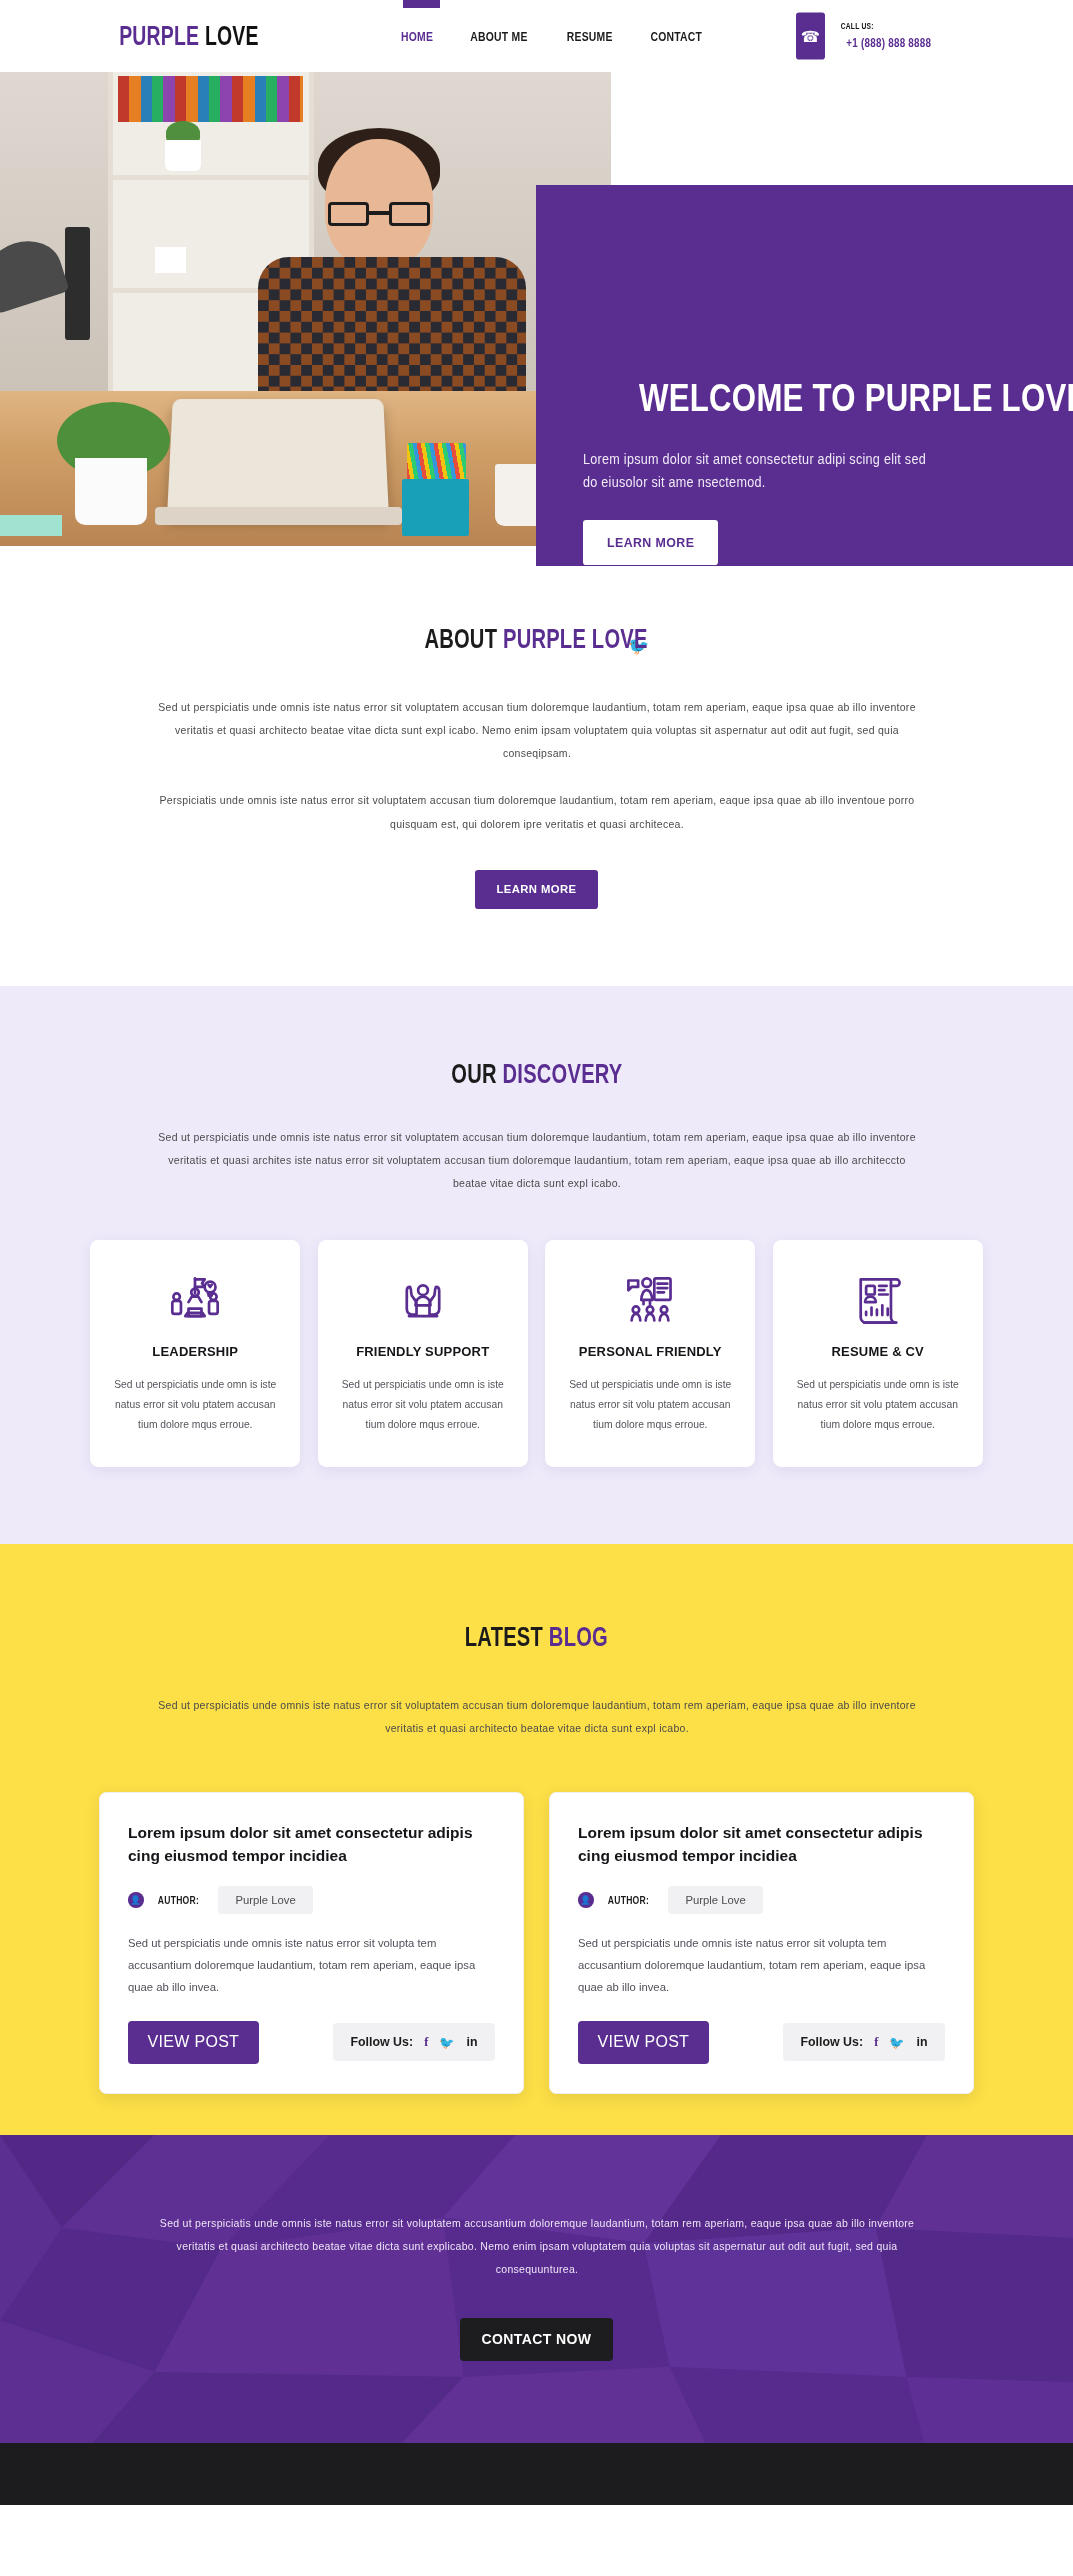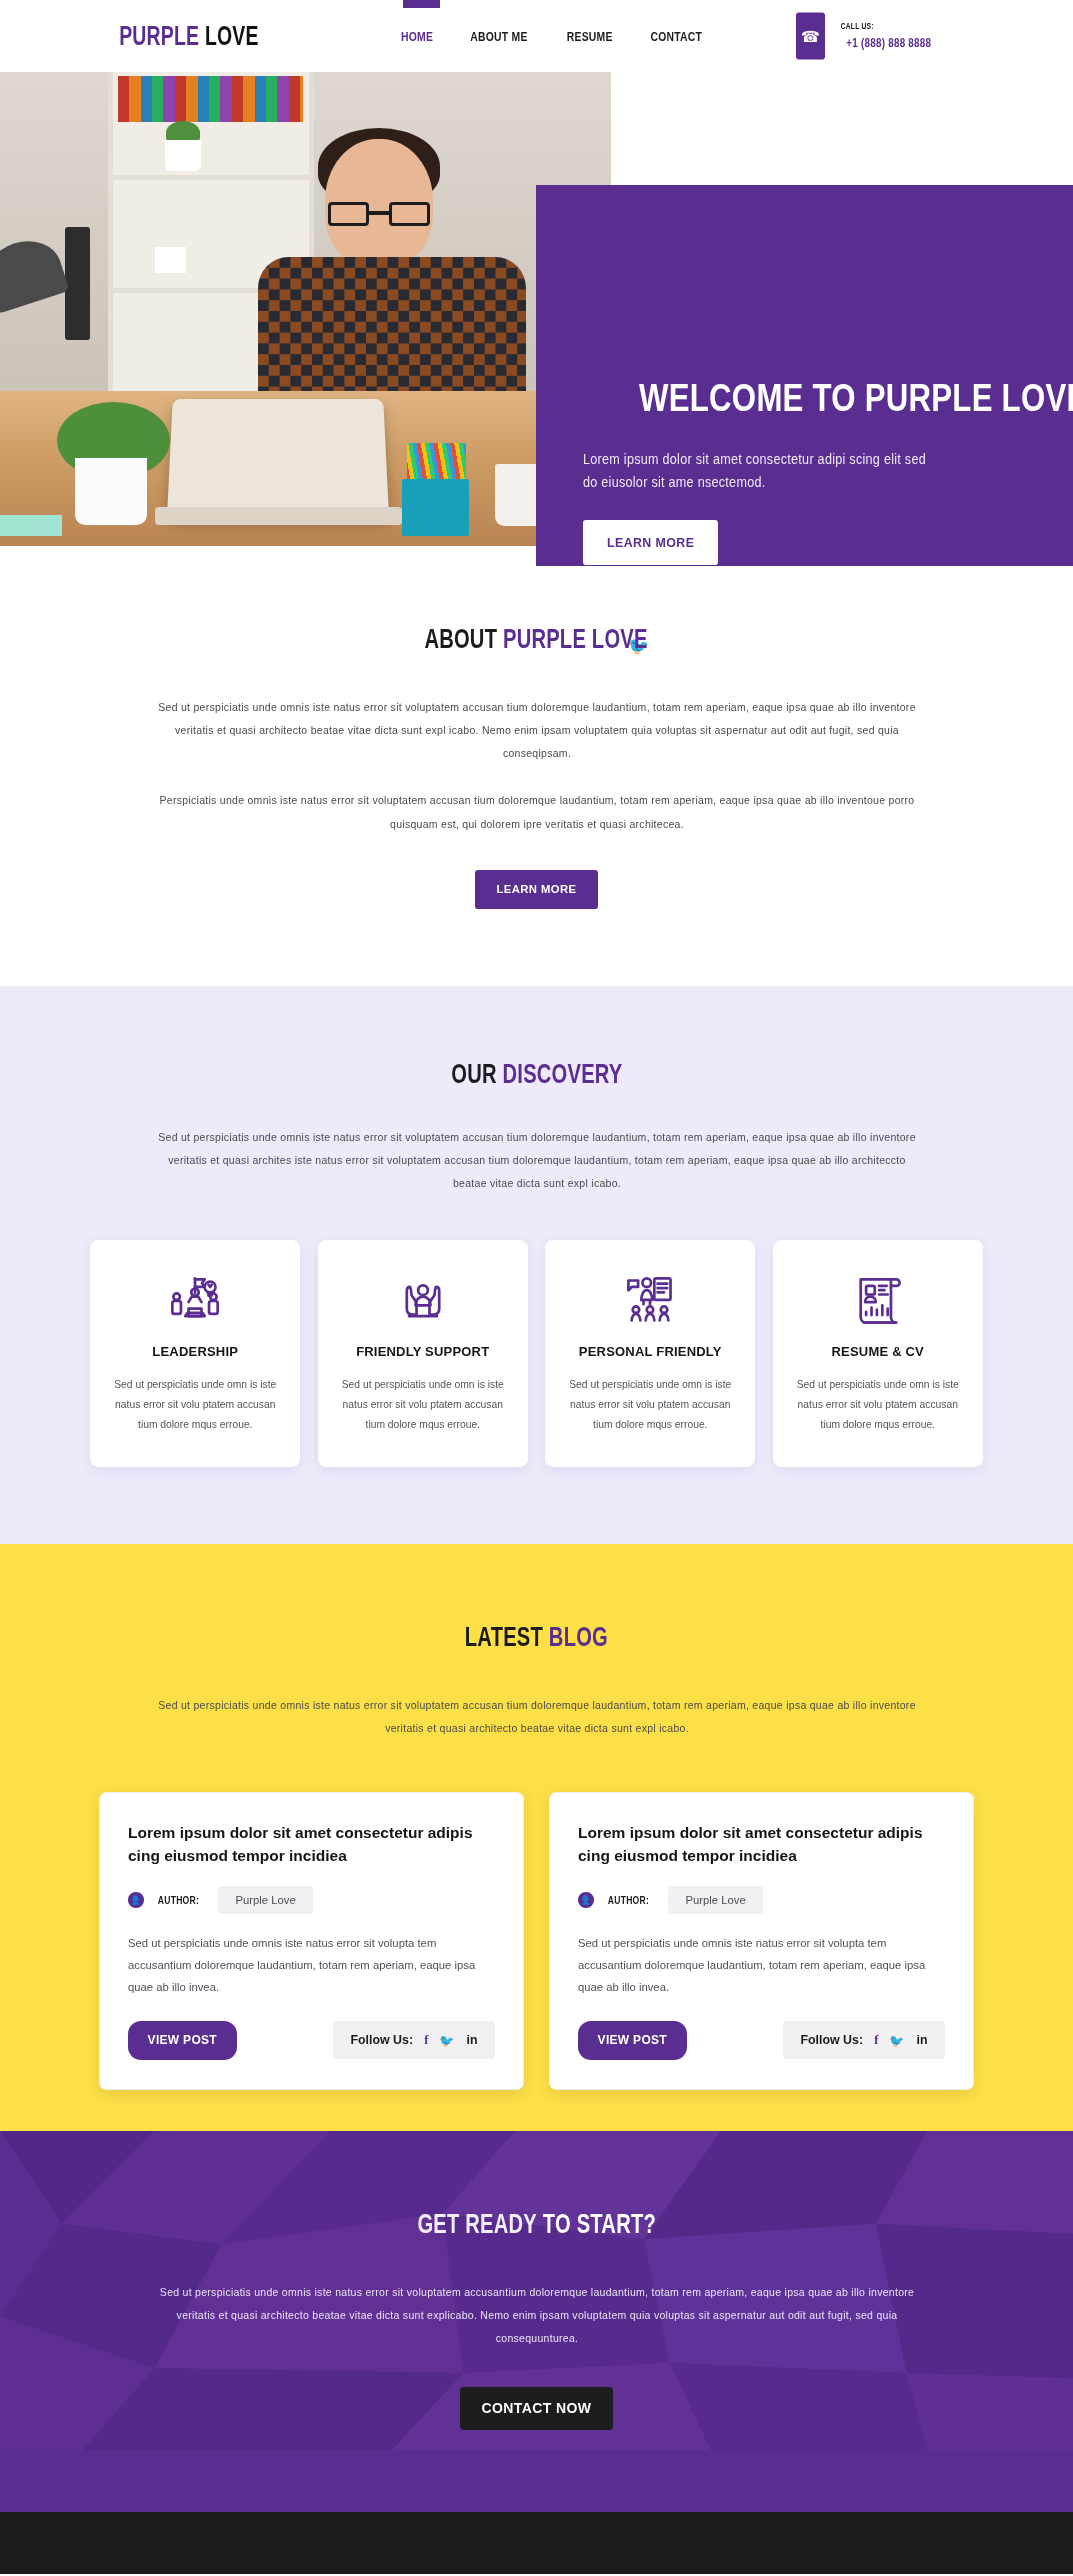--- a/index.html
+++ b/index.html
@@ -161,22 +161,22 @@
     box-shadow:0 4.1px 15.5px rgba(0,0,0,.10);border:0.5px solid #f0f0f0;
   }
   .post h3{font-size:15.5px;font-weight:800;line-height:1.48;color:#15151a;margin-bottom:17.5px;}
   .post-author{display:flex;align-items:center;gap:8.2px;margin-bottom:17.5px;}
   .author-ic{width:15.5px;height:15.5px;border-radius:50%;background:#5a2d91;display:flex;align-items:center;
     justify-content:center;color:#fff;font-size:8.8px;}
   .author-lbl{font-size:11px;font-weight:800;color:#1b1b1b;letter-spacing:0.2px;}
   .author-chip{background:#f1f1f3;border-radius:4.1px;padding:8.2px 17.5px;font-size:11.3px;color:#4b4b52;margin-left:5.2px;}
   .post p{font-size:11.3px;line-height:1.95;color:#50505a;margin-bottom:23px;}
   .post-foot{display:flex;align-items:center;gap:18.5px;}
-  .btn-view{background:#5a2d91;color:#fff;border:none;border-radius:13px;padding:12.4px 19.6px;
-    font-size:12px;font-weight:700;letter-spacing:0.3px;cursor:pointer;}
+  .btn-view{background:#5a2d91;color:#fff;border:none;border-radius:4px;padding:12.4px 19.6px;
+    font-size:16px;font-weight:400;letter-spacing:0.3px;cursor:pointer;}
   .follow{
     background:#f1f1f3;border-radius:4.1px;padding:11.3px 17.5px;display:flex;align-items:center;gap:11.3px;margin-left:auto;
   }
   .follow-lbl{font-size:10.8px;font-weight:800;color:#1b1b1b;}
   .follow span{font-size:12.4px;color:#1b1b1b;cursor:pointer;text-align:right;}
   .follow span.fb{color:#5a2d91;}
 
   
   .cta{
     position:relative;background:#5a2d91;padding:77px 0 82px;text-align:center;color:#fff;overflow:hidden;
@@ -422,23 +422,20 @@
       <polygon points="860,160 1250,210 1300,450 900,470" fill="#55298c"></polygon>
       <polygon points="1250,210 1700,180 1760,470 1300,450" fill="#6338a0"></polygon>
       <polygon points="1700,180 2083,200 2083,480 1760,470" fill="#4e2783"></polygon>
       <polygon points="0,360 300,460 160,620 0,620" fill="#613296"></polygon>
       <polygon points="300,460 900,470 760,620 160,620" fill="#502884"></polygon>
       <polygon points="900,470 1300,450 1380,620 760,620" fill="#67359b"></polygon>
       <polygon points="1300,450 1760,470 1800,620 1380,620" fill="#542a8a"></polygon>
       <polygon points="1760,470 2083,480 2083,620 1800,620" fill="#62339a"></polygon>
     </svg>
     <div class="inner">
-      <h2>
-        <span class="cond"><span class="w1">GET READY</span> <span class="w2">TO START?</span></span>
-      </h2>
       <p class="lead"><span class="cond">Sed ut perspiciatis unde omnis iste natus error sit voluptatem accusantium doloremque laudantium, totam rem aperiam, eaque ipsa quae ab illo inventore veritatis et quasi architecto beatae vitae dicta sunt explicabo. Nemo enim ipsam voluptatem quia voluptas sit aspernatur aut odit aut fugit, sed quia consequunturea.</span></p>
       <button class="btn-dark">CONTACT NOW</button>
     </div>
   </section>
 
   <footer class="footer">
     
 
     
 

